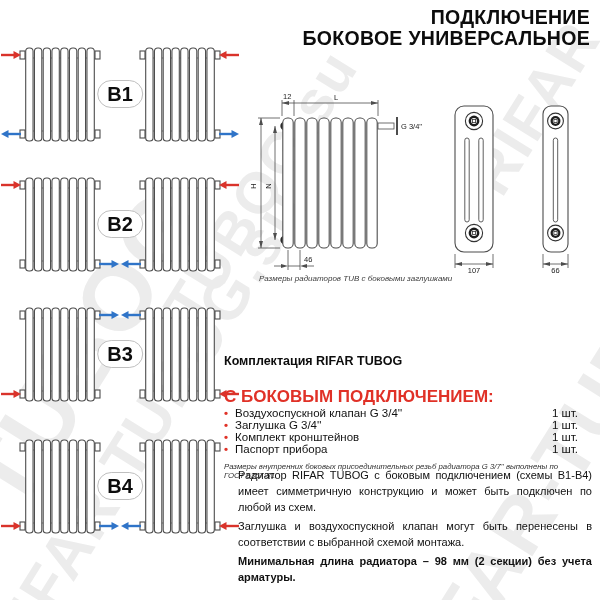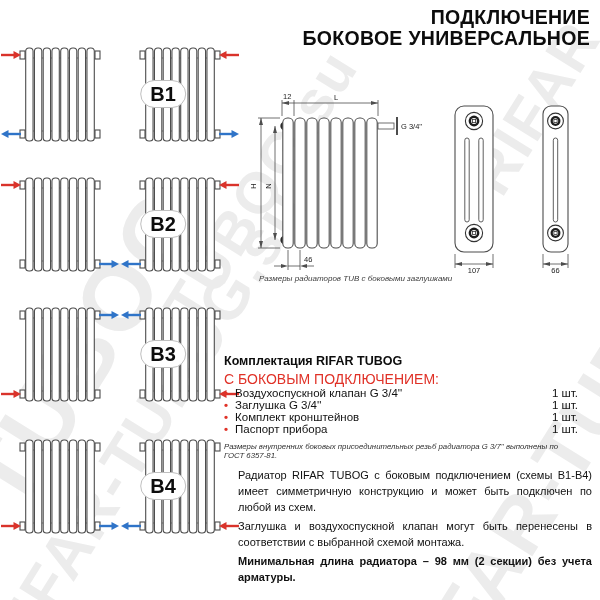--- a/index.html
+++ b/index.html
@@ -10,27 +10,27 @@
   .wm{position:absolute;color:#ececec;font-weight:800;white-space:nowrap;
       transform-origin:left top;z-index:0;user-select:none;letter-spacing:2px;}
   .z{position:absolute;z-index:1;}
   .title{top:7px;right:10px;text-align:right;font-size:19.5px;font-weight:800;
          color:#0c0c0c;line-height:1.1;letter-spacing:.3px;}
   .scheme-row{left:0;width:240px;height:97px;}
   .scheme-row svg{position:absolute;top:0;}
   .rad-left{left:0;} .rad-right{left:120px;}
   .scheme-label{position:absolute;left:120px;top:48px;transform:translate(-50%,-50%);
       background:#fff;border:1.5px solid #bfbfbf;border-radius:14px;padding:0 9px;
-      font-size:20px;font-weight:800;color:#0d0d0d;line-height:26px;margin-left:43px;}
+      font-size:20px;font-weight:800;color:#0d0d0d;line-height:26px;}
   #front-view{left:248px;top:90px;} #side-views{left:437px;top:102px;}
   .dimtxt{font-size:7.5px;fill:#222;font-family:"Liberation Sans",sans-serif;}
   .caption{left:259px;top:274px;font-size:8px;font-style:italic;color:#3c3c3c;}
   .package{left:224px;top:354px;width:354px;}
   .pkg-h1{font-weight:800;font-size:12.5px;color:#0d0d0d;}
-  .pkg-h2{font-weight:400;font-size:14px;margin-top:3px;}
+  .pkg-h2{font-weight:700;font-size:17px;margin-top:19px;}
   .pkg-item{display:flex;justify-content:space-between;font-size:11.5px;}
   .blt{margin-right:7px;font-weight:800;}
   .pkg-note{font-size:7.8px;font-style:italic;color:#2f2f2f;margin-top:7px;}
   .desc{left:238px;top:468px;width:354px;font-size:11px;line-height:1.45;text-align:justify;}
   .desc p{margin:0 0 3px 0;}
   .desc .bold{font-weight:800;}
   .copyright{left:4px;top:607px;font-size:8px;color:#6b6b6b;}
 </style>
 </head>
 <body>

